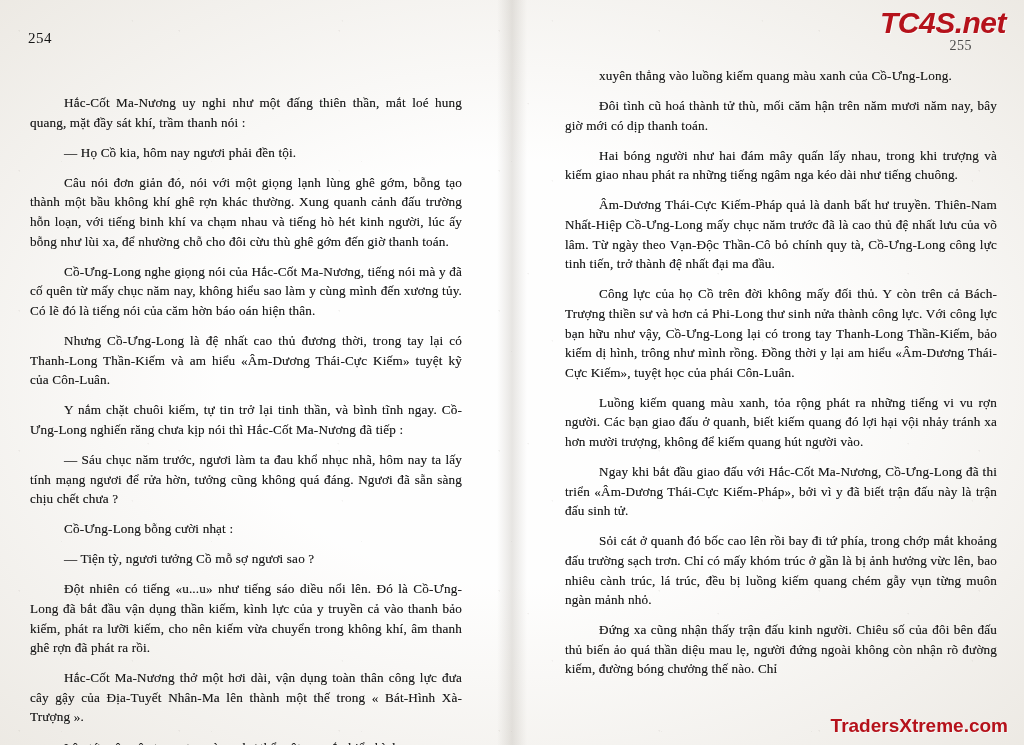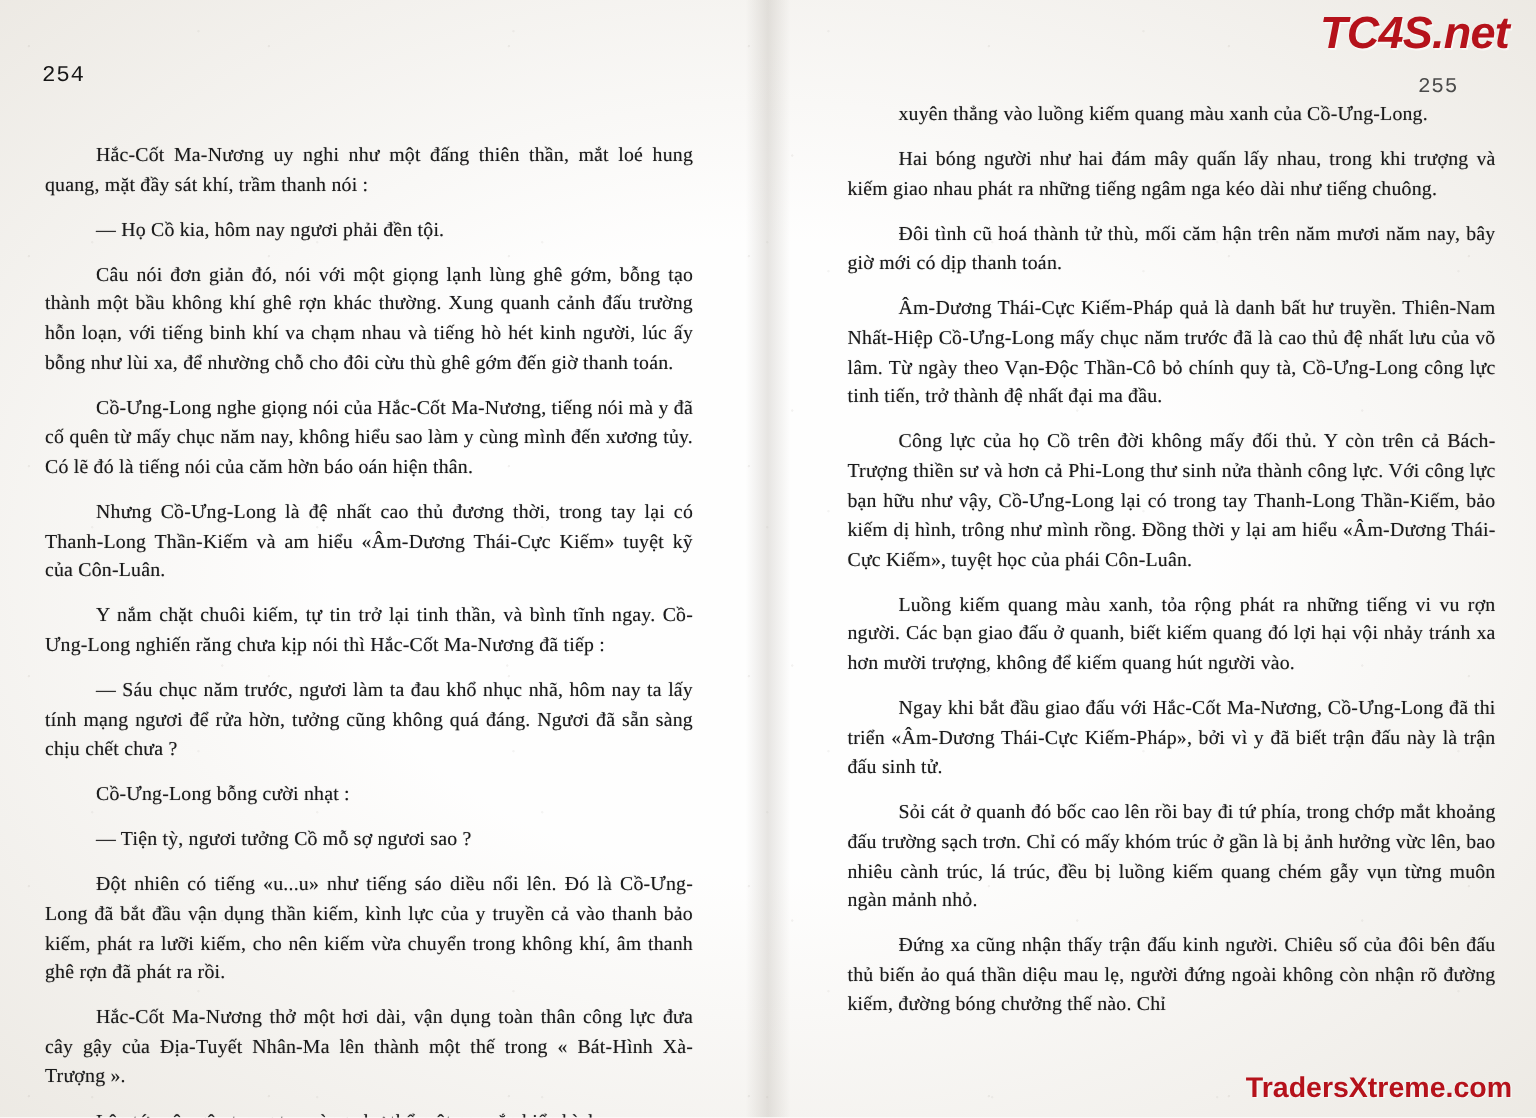--- a/index.html
+++ b/index.html
@@ -29,25 +29,24 @@
     top: 0;
     bottom: 0;
     left: 497px;
     width: 30px;
     background: linear-gradient(to right, rgba(195,190,182,0.0), rgba(170,164,155,0.28), rgba(195,190,182,0.0));
     pointer-events: none;
   }
 
   .page-number {
     position: absolute;
-    font-family: Liberation Mono, monospace;
+    font-family: Liberation Serif, serif;
     font-size: 15px;
     color: #161616;
     letter-spacing: 0.5px;
-    margin-top: 12px;
   }
   #pn-left { left: 28px; top: 30px; }
   #pn-right { right: 52px; top: 38px; color: #4a4a4a; font-size: 14px; }
 
   .column {
     position: absolute;
     top: 66px;
     width: 432px;
     color: #1b1b1b;
   }
@@ -140,22 +139,22 @@
     <p class="dash">— Sáu chục năm trước, ngươi làm ta đau khổ nhục nhã, hôm nay ta lấy tính mạng ngươi để rửa hờn, tưởng cũng không quá đáng. Ngươi đã sẵn sàng chịu chết chưa ?</p>
     <p>Cồ-Ưng-Long bỗng cười nhạt :</p>
     <p class="dash">— Tiện tỳ, ngươi tưởng Cồ mỗ sợ ngươi sao ?</p>
     <p>Đột nhiên có tiếng «u...u» như tiếng sáo diều nổi lên. Đó là Cồ-Ưng-Long đã bắt đầu vận dụng thần kiếm, kình lực của y truyền cả vào thanh bảo kiếm, phát ra lưỡi kiếm, cho nên kiếm vừa chuyển trong không khí, âm thanh ghê rợn đã phát ra rồi.</p>
     <p>Hắc-Cốt Ma-Nương thở một hơi dài, vận dụng toàn thân công lực đưa cây gậy của Địa-Tuyết Nhân-Ma lên thành một thế trong « Bát-Hình Xà-Trượng ».</p>
     <p>Lập tức cây gậy trong tay nàng như thể một con rắn biển bình</p>
   </div>
 
   <div class="column" id="col-right">
     <p>xuyên thẳng vào luồng kiếm quang màu xanh của Cồ-Ưng-Long.</p>
+    <p>Đôi tình cũ hoá thành tử thù, mối căm hận trên năm mươi năm nay, bây giờ mới có dịp thanh toán.</p>
     <p>Hai bóng người như hai đám mây quấn lấy nhau, trong khi trượng và kiếm giao nhau phát ra những tiếng ngâm nga kéo dài như tiếng chuông.</p>
-    <p>Đôi tình cũ hoá thành tử thù, mối căm hận trên năm mươi năm nay, bây giờ mới có dịp thanh toán.</p>
     <p>Âm-Dương Thái-Cực Kiếm-Pháp quả là danh bất hư truyền. Thiên-Nam Nhất-Hiệp Cồ-Ưng-Long mấy chục năm trước đã là cao thủ đệ nhất lưu của võ lâm. Từ ngày theo Vạn-Độc Thần-Cô bỏ chính quy tà, Cồ-Ưng-Long công lực tinh tiến, trở thành đệ nhất đại ma đầu.</p>
     <p>Công lực của họ Cồ trên đời không mấy đối thủ. Y còn trên cả Bách-Trượng thiền sư và hơn cả Phi-Long thư sinh nửa thành công lực. Với công lực bạn hữu như vậy, Cồ-Ưng-Long lại có trong tay Thanh-Long Thần-Kiếm, bảo kiếm dị hình, trông như mình rồng. Đồng thời y lại am hiểu «Âm-Dương Thái-Cực Kiếm», tuyệt học của phái Côn-Luân.</p>
     <p>Luồng kiếm quang màu xanh, tỏa rộng phát ra những tiếng vi vu rợn người. Các bạn giao đấu ở quanh, biết kiếm quang đó lợi hại vội nhảy tránh xa hơn mười trượng, không để kiếm quang hút người vào.</p>
     <p>Ngay khi bắt đầu giao đấu với Hắc-Cốt Ma-Nương, Cồ-Ưng-Long đã thi triển «Âm-Dương Thái-Cực Kiếm-Pháp», bởi vì y đã biết trận đấu này là trận đấu sinh tử.</p>
     <p>Sỏi cát ở quanh đó bốc cao lên rồi bay đi tứ phía, trong chớp mắt khoảng đấu trường sạch trơn. Chỉ có mấy khóm trúc ở gần là bị ảnh hưởng vừc lên, bao nhiêu cành trúc, lá trúc, đều bị luồng kiếm quang chém gẫy vụn từng muôn ngàn mảnh nhỏ.</p>
     <p>Đứng xa cũng nhận thấy trận đấu kinh người. Chiêu số của đôi bên đấu thủ biến ảo quá thần diệu mau lẹ, người đứng ngoài không còn nhận rõ đường kiếm, đường bóng chưởng thế nào. Chỉ</p>
   </div>
 
   <div class="wm-tc4s">TC4S.net</div>
   <div class="wm-traders">TradersXtreme.com</div>

